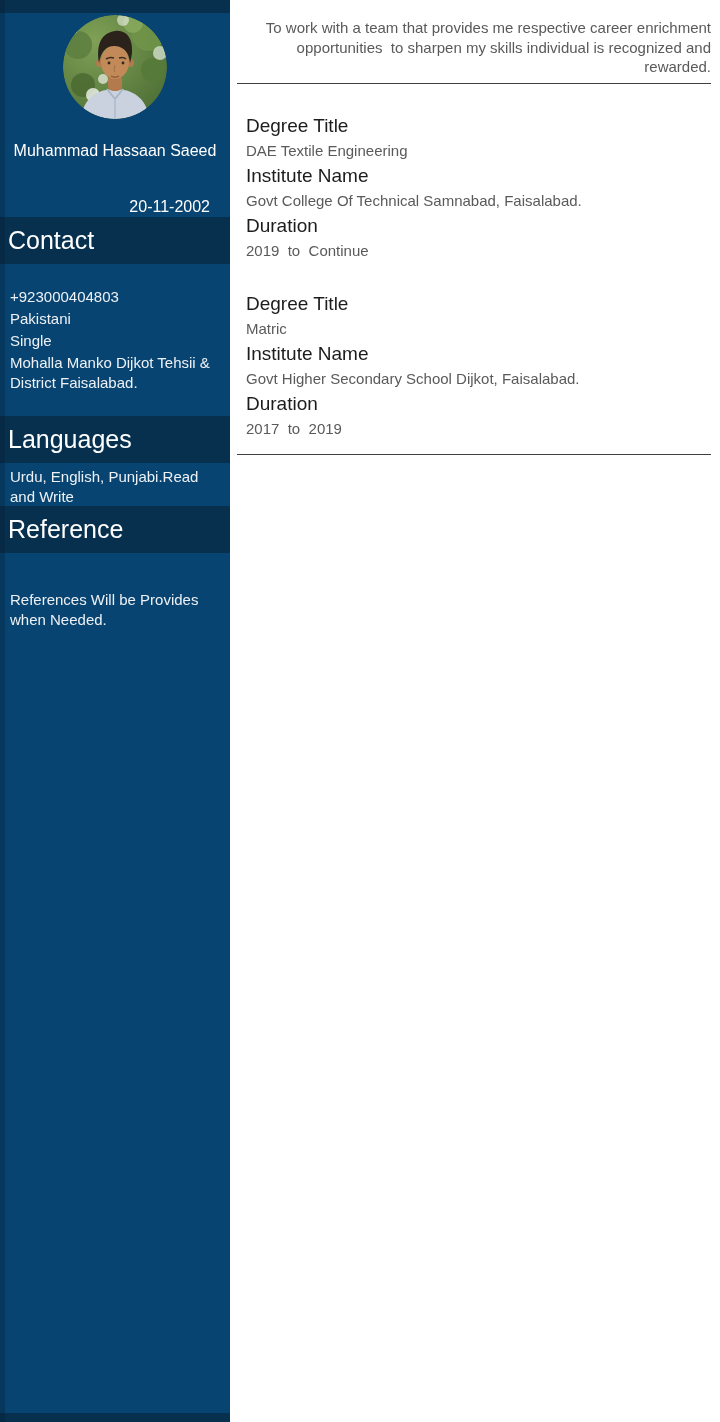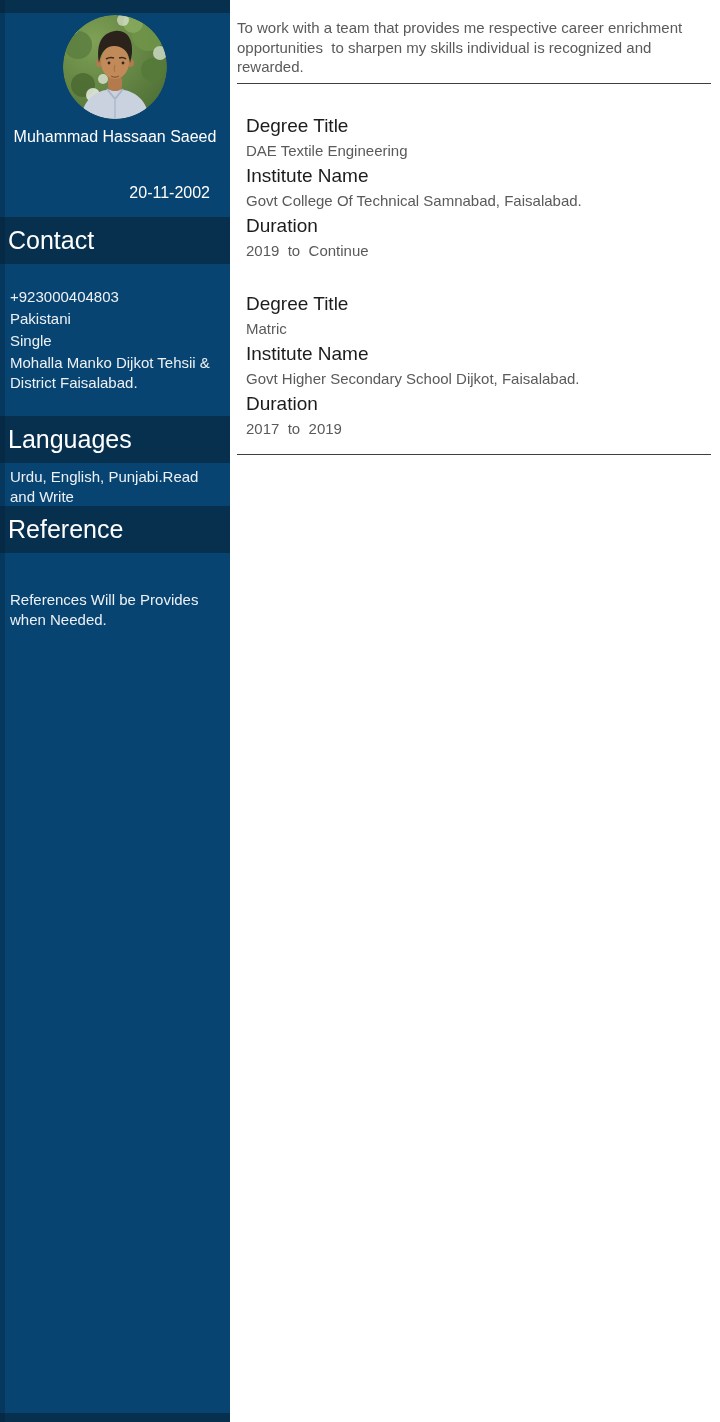--- a/index.html
+++ b/index.html
@@ -25,36 +25,36 @@
   .edge-bottom {
     position: absolute; left: 0; right: 0; bottom: 0; height: 9px;
     background: var(--sidebar-band-bg, #07304f);
   }
   .photo-wrap {
     width: 104px; height: 104px; margin: 2px auto 0;
     border-radius: 50%; overflow: hidden;
   }
   .photo-wrap svg { display: block; }
   .name {
-    margin-top: 8px; text-align: center;
+    margin-top: 22px; text-align: center;
     color: var(--sidebar-text, #ffffff);
     font-size: 16px; line-height: 20px;
   }
   .dob {
     margin-top: 36px; text-align: right; padding-right: 20px;
     color: var(--sidebar-text, #ffffff);
     font-size: 16px; line-height: 20px;
   }
   .side-head {
     height: 47px; background: var(--sidebar-band-bg, #07304f);
     color: var(--sidebar-text, #ffffff);
     font-size: 25px; font-weight: 400;
     display: flex; align-items: center; padding-left: 8px;
   }
-  .side-head.contact   { margin-top: 14px; }
+  .side-head.contact   { }
   .side-head.languages { margin-top: 24px; }
   .side-head.reference { margin-top: 0; }
   .side-body {
     padding: 22px 15px 0 10px;
     color: var(--sidebar-body-text, #edf1f5);
     font-size: 15px;
   }
   .side-body.languages { padding-top: 3px; }
   .side-body.reference { padding-top: 36px; }
   .side-line { line-height: 22px; }
@@ -72,20 +72,21 @@
     color: var(--heading-text, #1c1c1c);
     margin: 12px 0 0;
   }
   .h1.qual { margin-top: 5px; }
   .about-text {
     margin: 18px 0 0;
     font-size: 15px; line-height: 19.5px;
     color: var(--body-text, #5a5a5a);
     white-space: pre-wrap;
     max-width: 478px;
+    text-align: right;
   }
   .rule { border-top: 1px solid var(--divider, #3f3f3f); margin-top: 6px; height: 0; }
   .rule.end { margin-top: 14px; }
   .entry { margin-top: 28px; padding-left: 9px; }
   .q-label {
     font-size: 19px; line-height: 27px; font-weight: 400;
     color: var(--heading-text, #1d1d1d);
   }
   .q-value {
     font-size: 15px; line-height: 23px;

